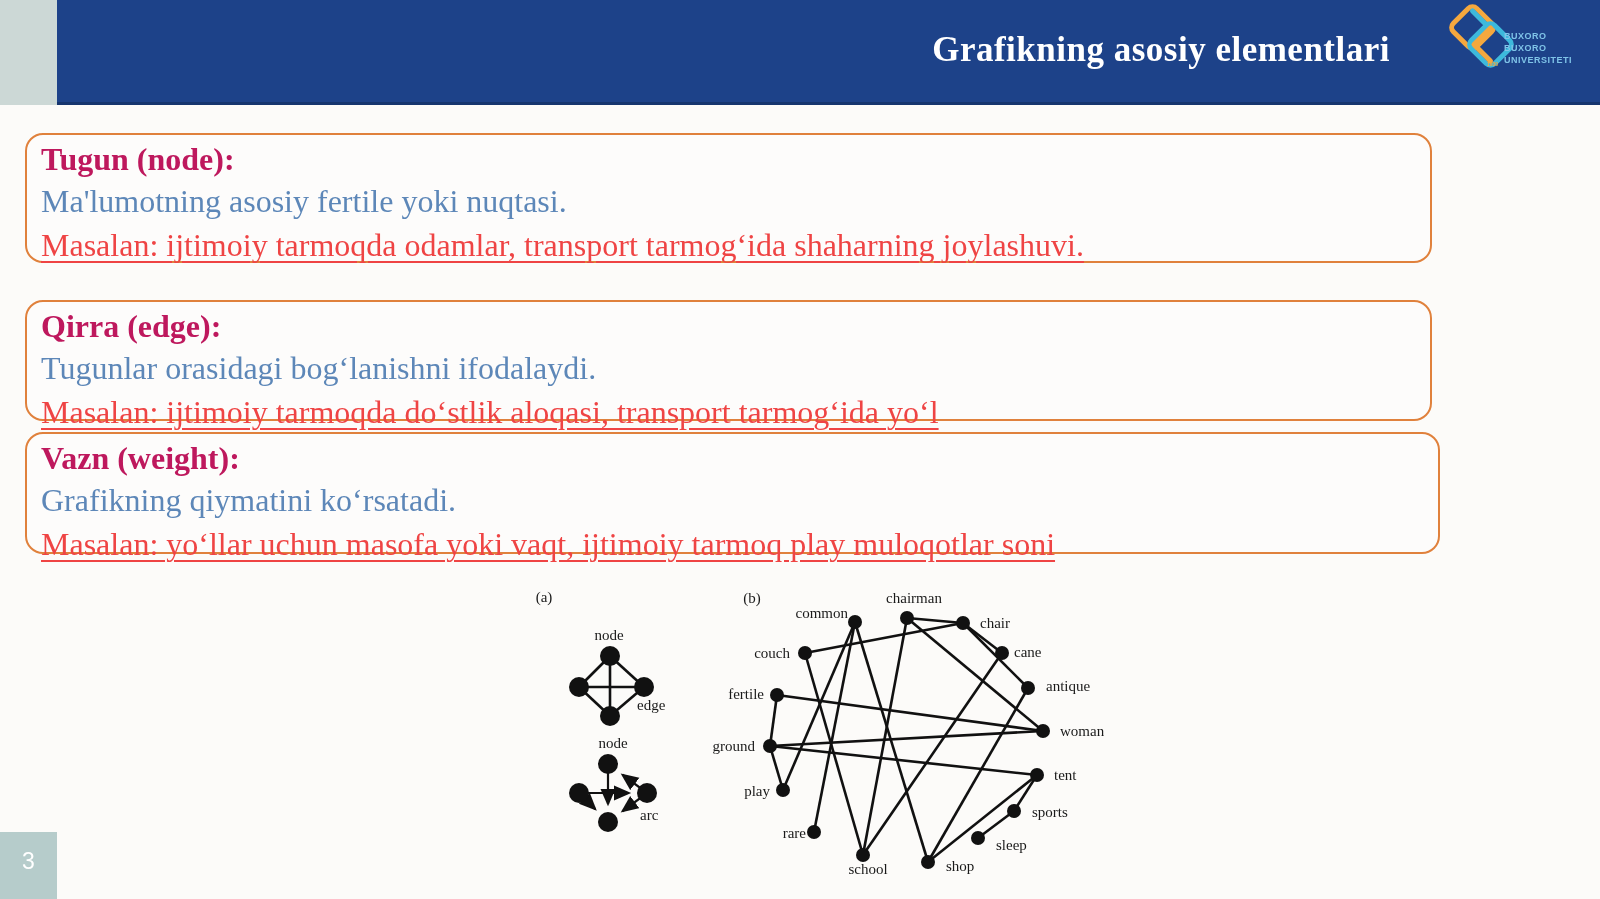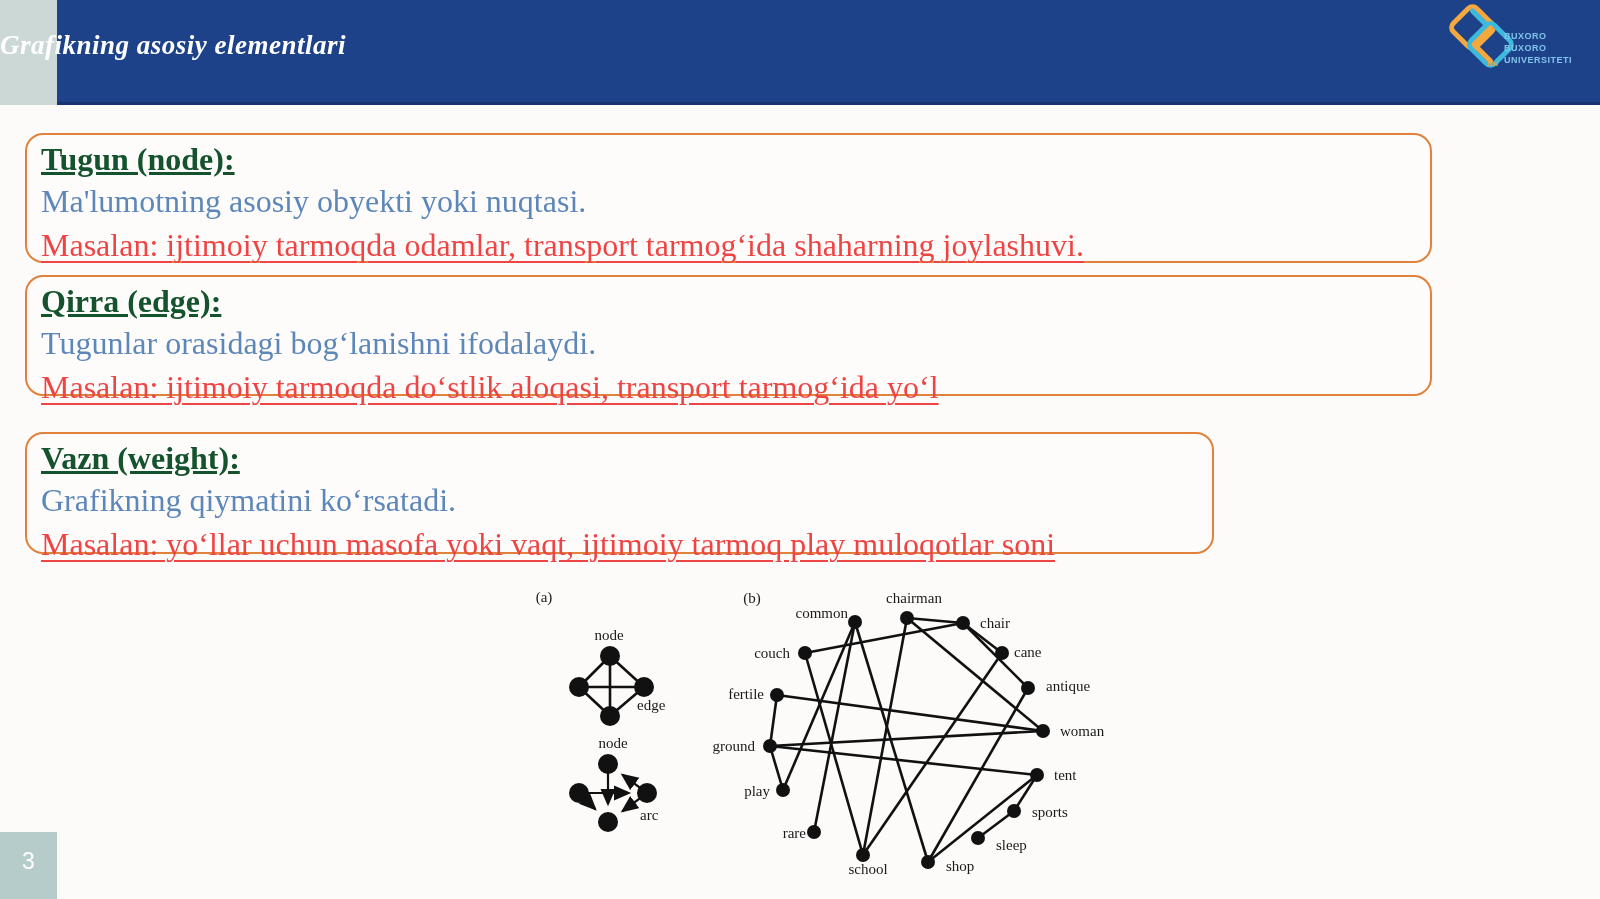--- a/index.html
+++ b/index.html
@@ -4,40 +4,40 @@
 <style>
   html,body{margin:0;padding:0;background:#888;}
   #slide{
     position:relative;width:1600px;height:899px;overflow:hidden;
     background:#fcfbf9;font-family:"Liberation Serif",serif;
   }
   
   #corner-square{position:absolute;left:0;top:0;width:57px;height:105px;background:#ccd8d6;}
   #header-bar{position:absolute;left:57px;top:0;width:1543px;height:105px;background:#1d4289;border-bottom:3px solid #16356e;box-sizing:border-box;}
   #slide-title{
-    position:absolute;left:0;top:30px;width:1390px;text-align:left;
-    color:#ffffff;font-size:27px;font-weight:bold;font-style:italic;
+    position:absolute;left:0;top:30px;width:1390px;text-align:right;
+    color:#ffffff;font-size:35px;font-weight:bold;
     font-family:"Liberation Serif",serif;letter-spacing:.5px;
   }
   
   #logo{position:absolute;left:1443px;top:4px;width:150px;height:70px;}
   .logo-text{position:absolute;left:61px;color:#7fc4e8;font-family:Liberation Sans, sans-serif;
     font-weight:bold;letter-spacing:.5px;font-size:9px;line-height:9px;}
   .logo-year{position:absolute;left:44px;top:57px;color:#f5a83e;font-family:"Liberation Sans",sans-serif;
     font-size:5px;font-weight:bold;}
   
   .info-box{
     position:absolute;left:25px;width:1407px;box-sizing:border-box;
     border:2px solid #e0813c;border-radius:18px;background:rgba(255,255,255,.35);
     padding:3px 16px 0 14px;
   }
   #box-0{top:133px;height:130px;}
-  #box-1{top:275px;height:121px;}
-  #box-2{top:432px;height:122px;width:1189px;}
-  .box-heading{color:#14532d;font-weight:bold;font-size:32px;line-height:42px;white-space:nowrap;text-decoration:underline;}
+  #box-1{top:300px;height:121px;}
+  #box-2{top:432px;height:122px;width:1415px;}
+  .box-heading{color:#be185d;font-weight:bold;font-size:32px;line-height:42px;white-space:nowrap;}
   .box-line{color:#5d87b8;font-size:32px;line-height:43px;white-space:nowrap;}
   .box-example{color:#ef4444;font-size:32px;line-height:44px;white-space:nowrap;
     text-decoration:underline;text-decoration-thickness:2px;text-underline-offset:5px;}
   
   #figure-svg{position:absolute;left:500px;top:570px;}
   
   #page-tab{position:absolute;left:0;top:832px;width:57px;height:67px;background:#b6cccb;}
   #page-number{position:absolute;left:0;top:16px;width:57px;text-align:center;color:#ffffff;
     font-family:"Liberation Sans",sans-serif;font-size:23px;}
 </style>
@@ -60,21 +60,21 @@
       </g>
     </svg>
     <div class="logo-text" style="top:28px">BUXORO</div>
     <div class="logo-text" style="top:40px">BUXORO</div>
     <div class="logo-text" style="top:52px">UNIVERSITETI</div>
     <div class="logo-year">1930</div>
   </div>
 
   <div class="info-box" id="box-0">
     <div class="box-heading">Tugun (node):</div>
-    <div class="box-line">Ma'lumotning asosiy obyekti yoki nuqtasi.</div>
+    <div class="box-line">Ma'lumotning asosiy fertile yoki nuqtasi.</div>
     <div class="box-example">Masalan: ijtimoiy tarmoqda odamlar, transport tarmog‘ida shaharning joylashuvi.</div>
   </div>
 
   <div class="info-box" id="box-1">
     <div class="box-heading">Qirra (edge):</div>
     <div class="box-line">Tugunlar orasidagi bog‘lanishni ifodalaydi.</div>
     <div class="box-example">Masalan: ijtimoiy tarmoqda do‘stlik aloqasi, transport tarmog‘ida yo‘l</div>
   </div>
 
   <div class="info-box" id="box-2">

